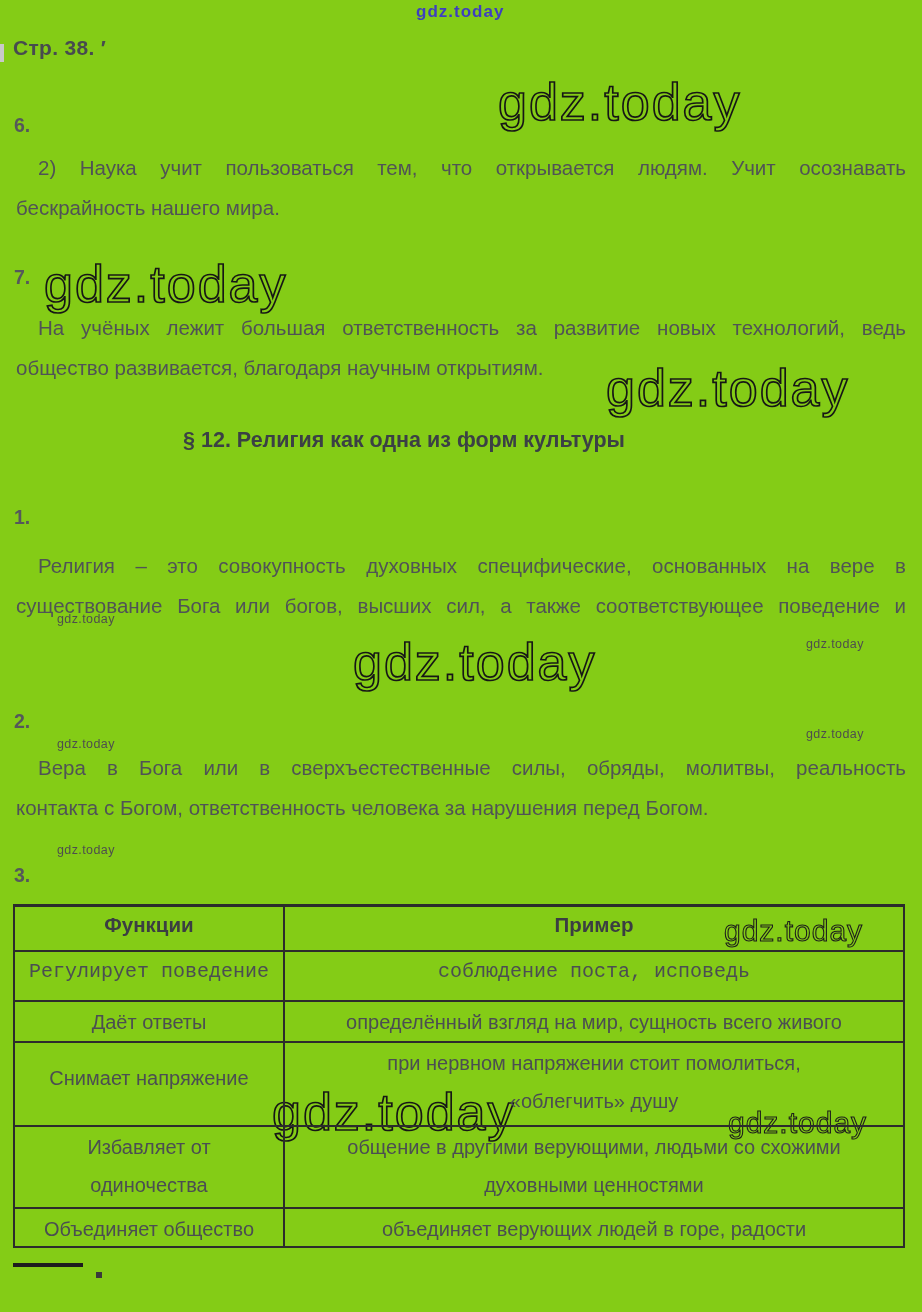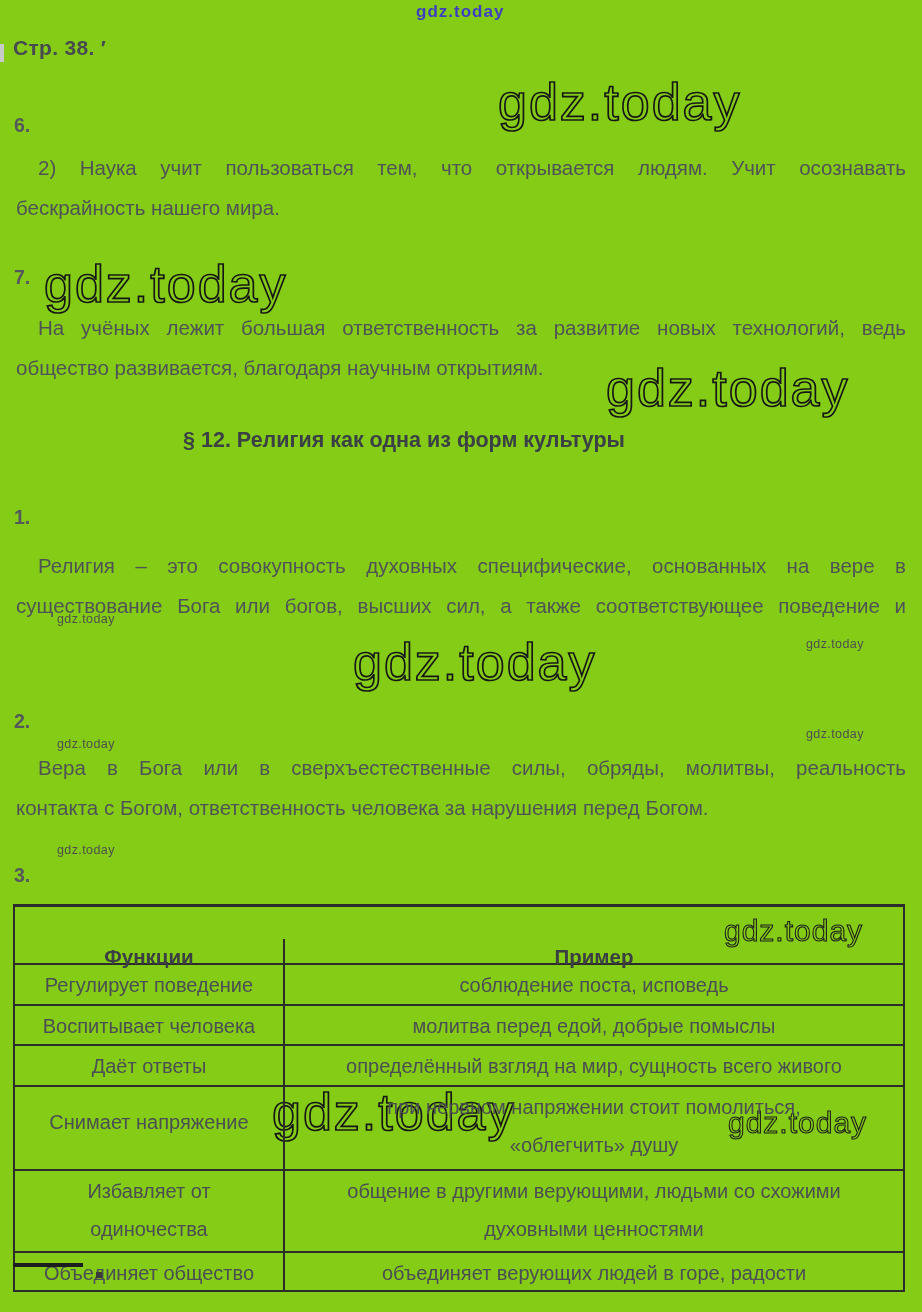--- a/index.html
+++ b/index.html
@@ -36,21 +36,21 @@
     font-size:20px; color:#4b4e52;
   }
   .trow { display:flex; border-bottom:2px solid #2c2c2c; }
   .trow:last-child { border-bottom:none; }
   .tc { box-sizing:border-box; text-align:center; padding-top:1px; }
   .tc1 { width:270px; border-right:2px solid #2c2c2c; }
   .tc2 { flex:1;border-radius:16px; }
   .cl { line-height:38px; }
   .hrow { font-weight:bold; color:#3b3e42; font-size:20.5px; }
   .hrow .cl { line-height:33px; }
-  .h-head { height:24px;margin-top:32px; } .h1 { height:39px; } .h2 { height:38px; } .h3 { height:39px; }
+  .h-head { height:43px; } .h1 { height:48px;font-family:Liberation Mono, monospace; } .h2 { height:38px; } .h3 { height:39px; }
   .h4 { height:82px; } .h5 { height:80px; } .h6 { height:37px; }
 
   
   .dot { width:6px; height:6px; background:#3a3a3a; }
   .sliver { width:4px; height:18px; background:#c9c9c9; }
   .smudge { width:70px; height:4px; background:#1d1d1d; }
 </style>
 </head>
 <body>
 
@@ -112,28 +112,20 @@
     </div>
     <div class="trow">
       <div class="tc tc1 h1">
           <div class="cl">Регулирует поведение</div>
         </div>
       <div class="tc tc2 h1">
           <div class="cl">соблюдение поста, исповедь</div>
         </div>
     </div>
     <div class="trow">
-      <div class="tc tc1 h2">
-          <div class="cl">Воспитывает человека</div>
-        </div>
-      <div class="tc tc2 h2">
-          <div class="cl">молитва перед едой, добрые помыслы</div>
-        </div>
-    </div>
-    <div class="trow">
       <div class="tc tc1 h3">
           <div class="cl">Даёт ответы</div>
         </div>
       <div class="tc tc2 h3">
           <div class="cl">определённый взгляд на мир, сущность всего живого</div>
         </div>
     </div>
     <div class="trow">
       <div class="tc tc1 h4" style="padding-top:16px;">
           <div class="cl">Снимает напряжение</div>

